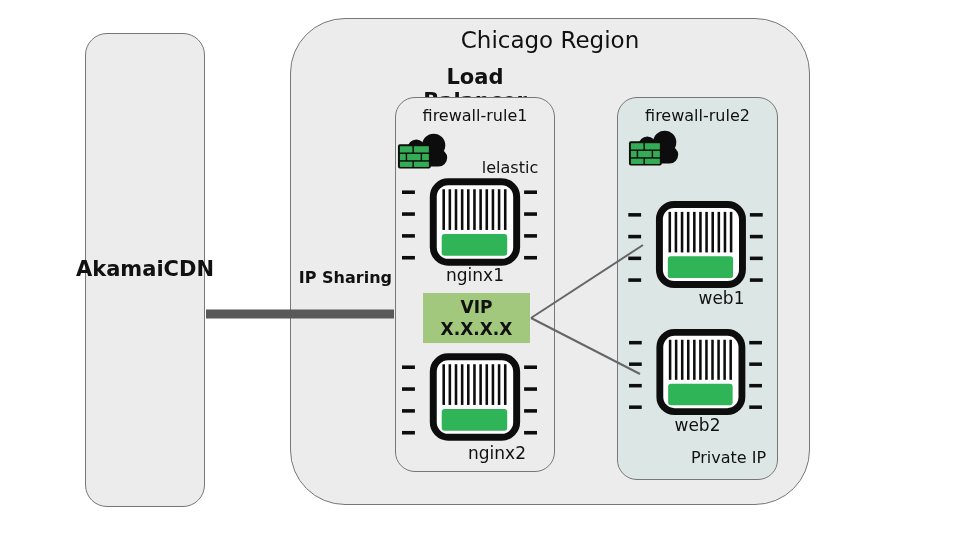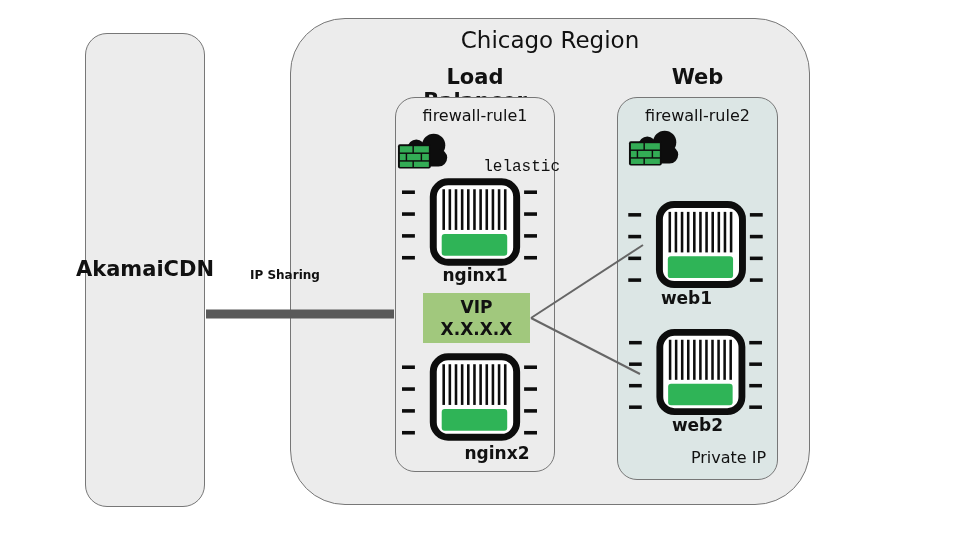--- a/index.html
+++ b/index.html
@@ -29,30 +29,30 @@
     left:395px;top:97px;width:160px;height:375px;border-radius:20px;
     background:var(--region-fill,#ececec);
   }
   .web-box{
     left:617px;top:97px;width:161px;height:383px;border-radius:20px;
     background:var(--web-fill,#dce6e5);
   }
   .small-label{position:absolute;font-size:16px;text-align:center;}
   .fw1-label{left:395px;top:106px;width:160px;}
   .fw2-label{left:617px;top:106px;width:161px;}
-  .lelastic-label{left:460px;top:158px;width:100px;text-align:right;font-family:Liberation Mono, monospace;}
-  .node-label{position:absolute;font-size:17px;text-align:center;font-weight:bold;}
+  .lelastic-label{left:460px;top:158px;width:100px;text-align:center;}
+  .node-label{position:absolute;font-size:17px;text-align:center;}
   .nginx1-label{left:395px;top:265px;width:160px;}
   .nginx2-label{left:395px;top:443px;width:160px;padding-left:22px;}
-  .web1-label{left:595px;top:288px;width:183px;}
+  .web1-label{left:630px;top:288px;width:183px;}
   .web2-label{left:617px;top:415px;width:161px;}
   .privateip-label{left:635px;top:448px;width:187px;}
   .ip-sharing{
-    position:absolute;left:250px;top:268px;width:142px;text-align:left;
-    font-weight:bold;font-size:12px;
+    position:absolute;left:250px;top:268px;width:142px;text-align:right;
+    font-weight:bold;font-size:16px;
   }
   .vip{
     position:absolute;left:423px;top:293px;width:107px;height:50px;
     background:var(--vip-fill,#a1c87d);
     display:flex;flex-direction:column;align-items:center;justify-content:center;
     font-weight:bold;font-size:17px;line-height:1.3;
   }
   .icon-svg{position:absolute;}
   .fw-icon1{left:397px;top:132px;width:56px;height:40px;}
   .fw-icon2{left:628px;top:129px;width:56px;height:40px;}
@@ -145,21 +145,20 @@
   <div class="vip">
     <span>VIP</span>
     <span>X.X.X.X</span>
   </div>
 
   <svg class="icon-svg server-nginx2" viewBox="0 0 136 88">
       <use href="#server-icon-def"></use>
     </svg>
   <div class="node-label nginx2-label">nginx2</div>
 
-  <div class="group-title web-title">Web</div>
   <div class="box web-box"></div>
   <div class="small-label fw2-label">firewall-rule2</div>
   <svg class="icon-svg fw-icon2" viewBox="0 0 58 40">
       <use href="#firewall-icon-def"></use>
     </svg>
   <svg class="icon-svg server-web1" viewBox="0 0 136 88">
       <use href="#server-icon-def"></use>
     </svg>
   <div class="node-label web1-label">web1</div>
   <svg class="icon-svg server-web2" viewBox="0 0 136 88">

